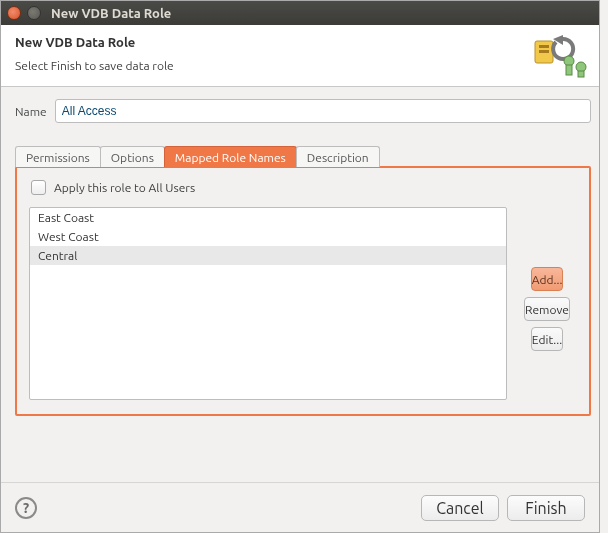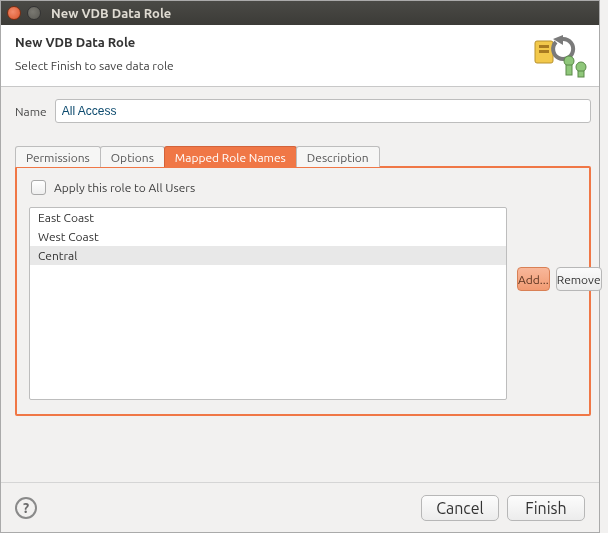--- a/index.html
+++ b/index.html
@@ -99,21 +99,21 @@
   }
   .listbox {
     flex: 1; background: #fff; border: 1px solid #bdbdbd; border-radius: 2px;
     overflow: hidden;
   }
   .listbox .item {
     padding: 3px 8px; font-size: 12px; color:#333;
     border-bottom: 0;
   }
   .listbox .item.sel { background: #e8e8e8; }
-  .btncol { width: 60px; display: flex; flex-direction: row; gap: 6px; padding-top: 60px;}
+  .btncol { width: 60px; display: flex; flex-direction: column; gap: 6px; padding-top: 60px; align-items: center;}
   .btn {
     height: 24px; border: 1px solid #b7b7b7; border-radius: 4px;
     background: linear-gradient(#fafafa,#ececec);
     font-size: 12px; color:#333; display:flex; align-items:center; justify-content:center;
     cursor: pointer;
   }
   .btn.accent {
     background: linear-gradient(#f8b79a,#f19b73);
     border-color: #d98055;
     color: #5a3420;

